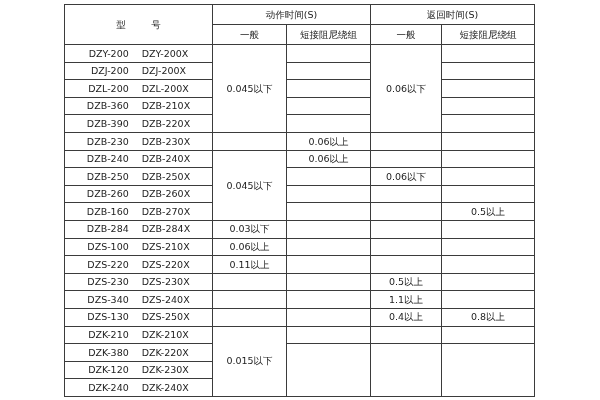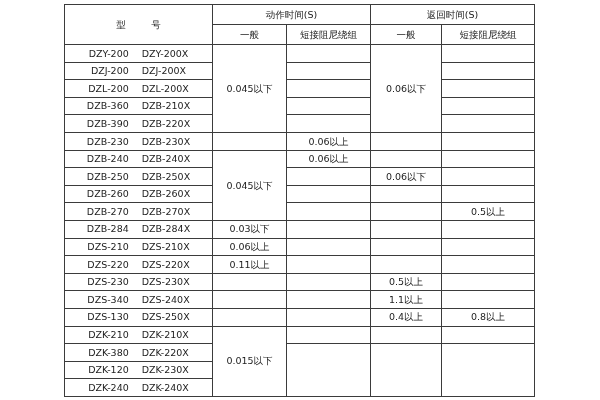--- a/index.html
+++ b/index.html
@@ -174,21 +174,21 @@
               <span class="model-name">DZB-260X</span>
             </div>
           </td>
           <td></td>
           <td></td>
           <td></td>
         </tr>
         <tr>
           <td class="model-cell">
             <div class="inner">
-              <span class="model-name">DZB-270</span>
+              <span class="model-name">DZB-160</span>
               <span class="model-name">DZB-270X</span>
             </div>
           </td>
           <td></td>
           <td></td>
           <td>0.5以上</td>
         </tr>
         <tr>
           <td class="model-cell">
             <div class="inner">
@@ -197,21 +197,21 @@
             </div>
           </td>
           <td>0.03以下</td>
           <td></td>
           <td></td>
           <td></td>
         </tr>
         <tr>
           <td class="model-cell">
             <div class="inner">
-              <span class="model-name">DZS-210</span>
+              <span class="model-name">DZS-100</span>
               <span class="model-name">DZS-210X</span>
             </div>
           </td>
           <td>0.06以上</td>
           <td></td>
           <td></td>
           <td></td>
         </tr>
         <tr>
           <td class="model-cell">

